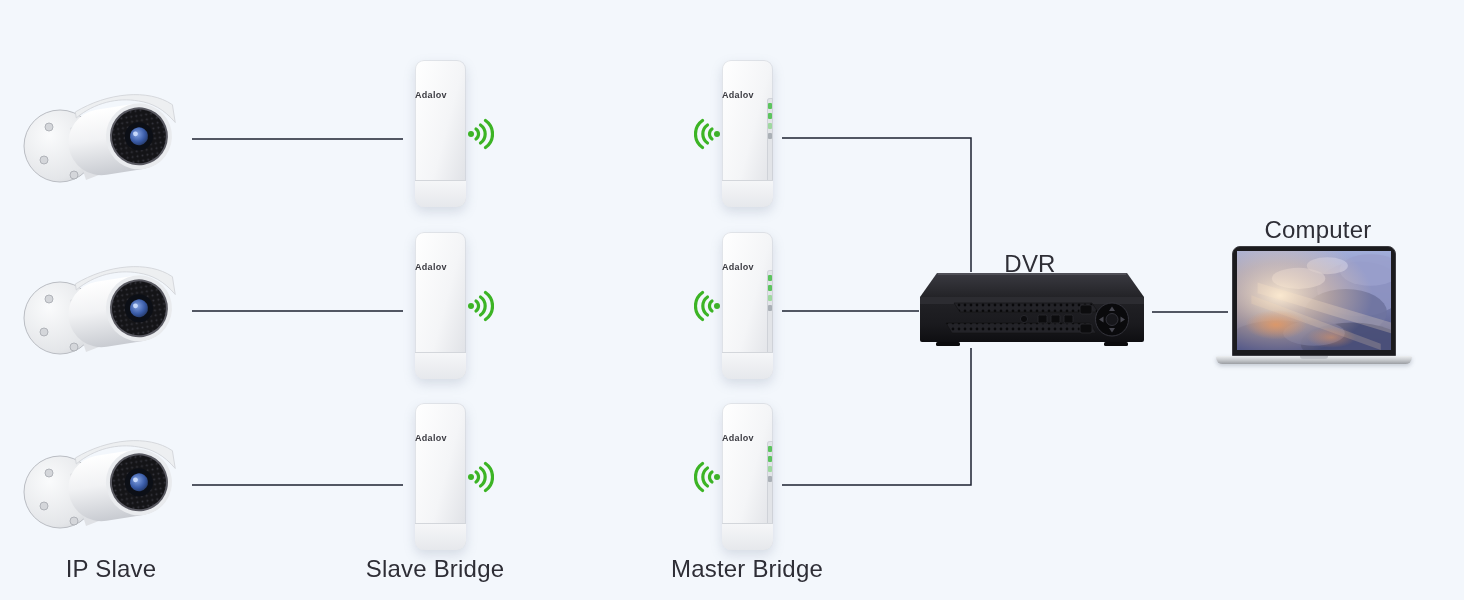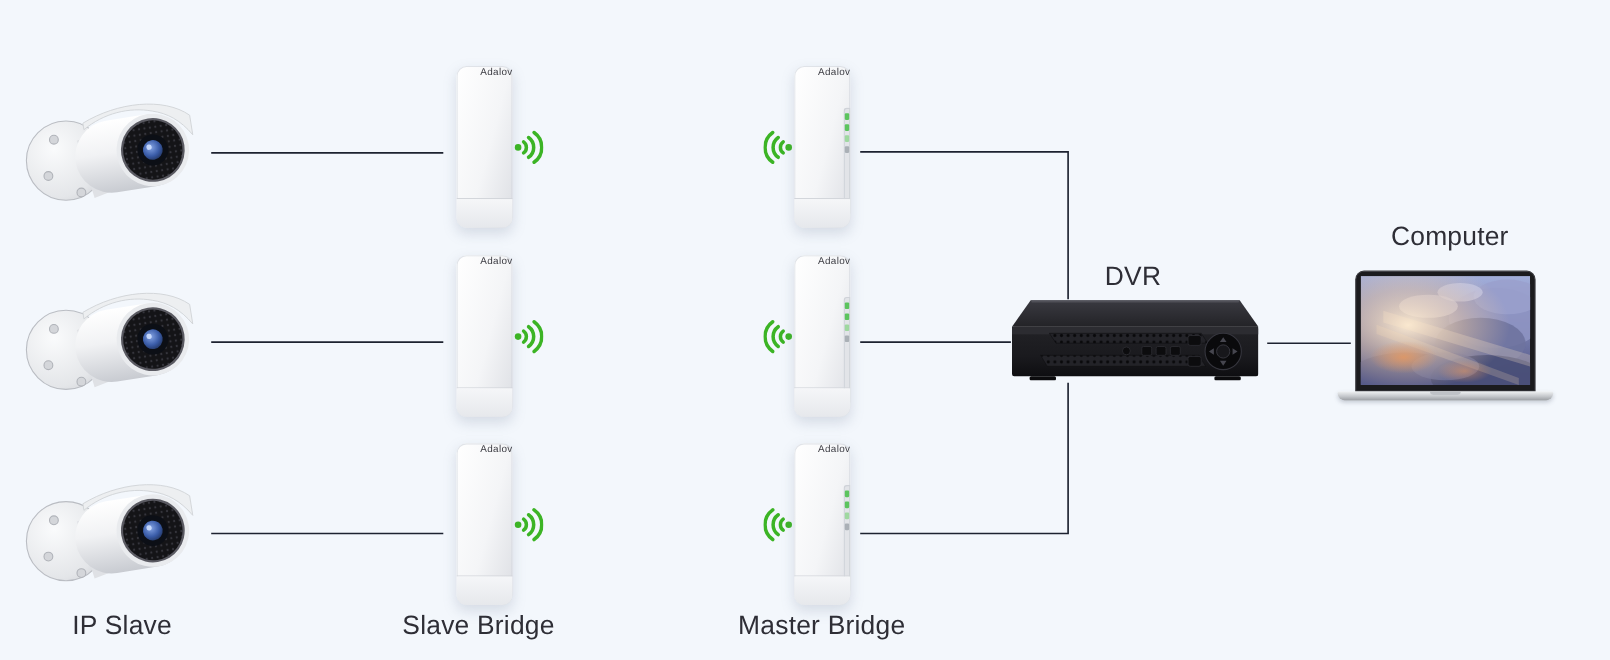--- a/index.html
+++ b/index.html
@@ -28,22 +28,22 @@
   
   .camera{position:absolute;left:22px;width:172px;height:108px;}
 
   
   .bridge{
     position:absolute;width:51px;height:147px;border-radius:9px;
     background:linear-gradient(105deg,#ffffff 0%,#f4f5f7 55%,#dcdee3 100%);
     box-shadow:0 5px 12px rgba(110,125,150,0.22), inset 0 0 0 1px rgba(200,205,215,0.55);
   }
   .bridge .brand{
-    display:block;text-align:right;
-    font-size:9px;font-weight:normal;color:#3b3b42;letter-spacing:0.3px;
+    display:block;margin-top:30px;text-align:left;
+    font-size:9px;font-weight:bold;color:#3b3b42;letter-spacing:0.3px;
   }
   .bridge .cap{
     position:absolute;left:0;right:0;bottom:0;height:26px;
     border-top:1px solid #d3d6db;border-radius:0 0 9px 9px;
     background:linear-gradient(180deg,#f5f6f8 0%,#e6e8ec 100%);
   }
   .bridge .led-panel{
     position:absolute;right:0;top:38px;width:6px;height:96px;
     background:#e2e4e8;border-radius:3px 0 0 3px;
     box-shadow:inset 0 0 0 1px #cfd2d8;
@@ -352,16 +352,16 @@
       </svg>
     </div>
     <div class="base">
       <div class="notch"></div>
     </div>
   </div>
 
   <div class="label" style="left:111px;top:555px">IP Slave</div>
   <div class="label" style="left:747px;top:555px">Master Bridge</div>
   <div class="label" style="left:435px;top:555px">Slave Bridge</div>
-  <div class="label" style="left:1030px;top:238px">DVR</div>
-  <div class="label" style="left:1318px;top:202px">Computer</div>
+  <div class="label" style="left:1030px;top:250px">DVR</div>
+  <div class="label" style="left:1318px;top:216px">Computer</div>
 
 </div>
 
 </body></html>

